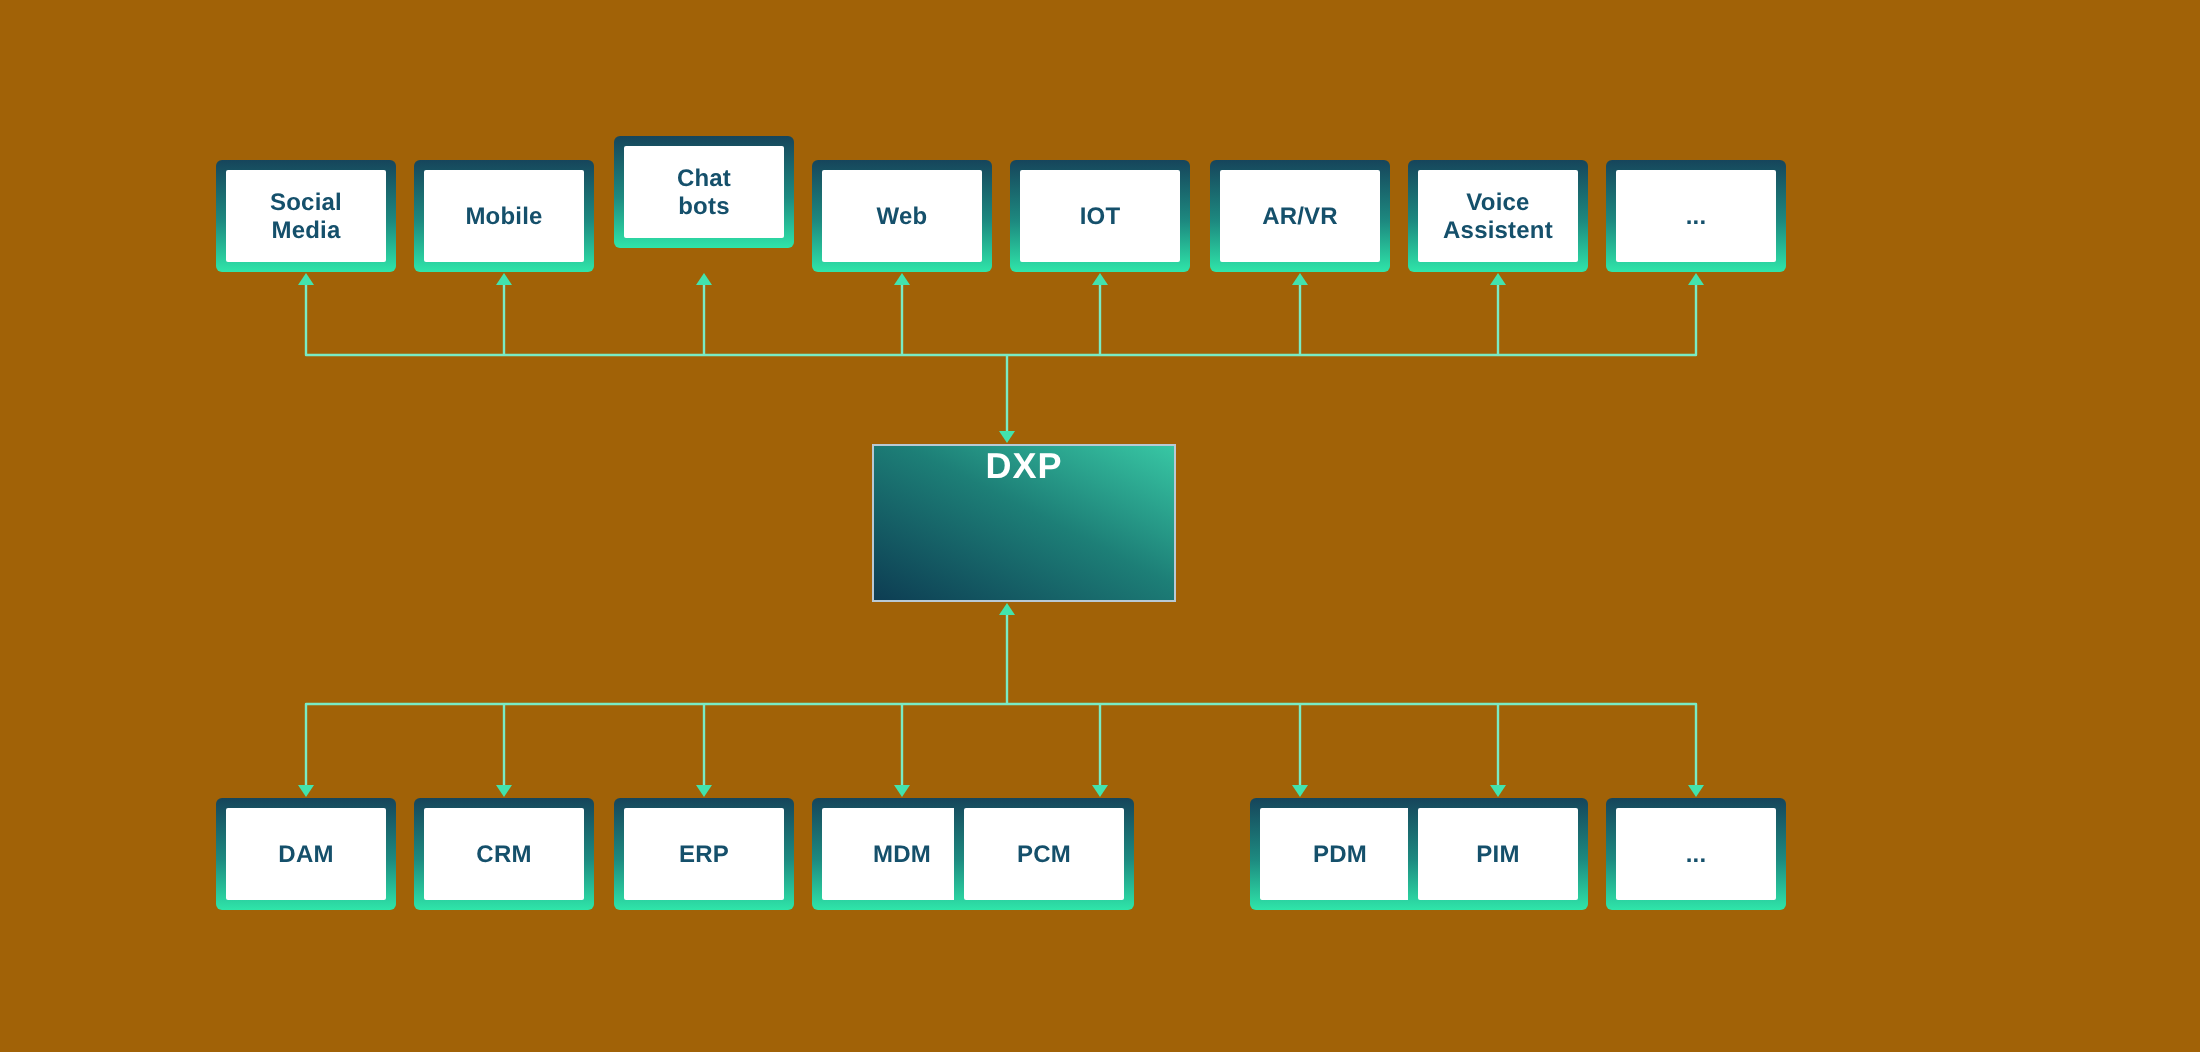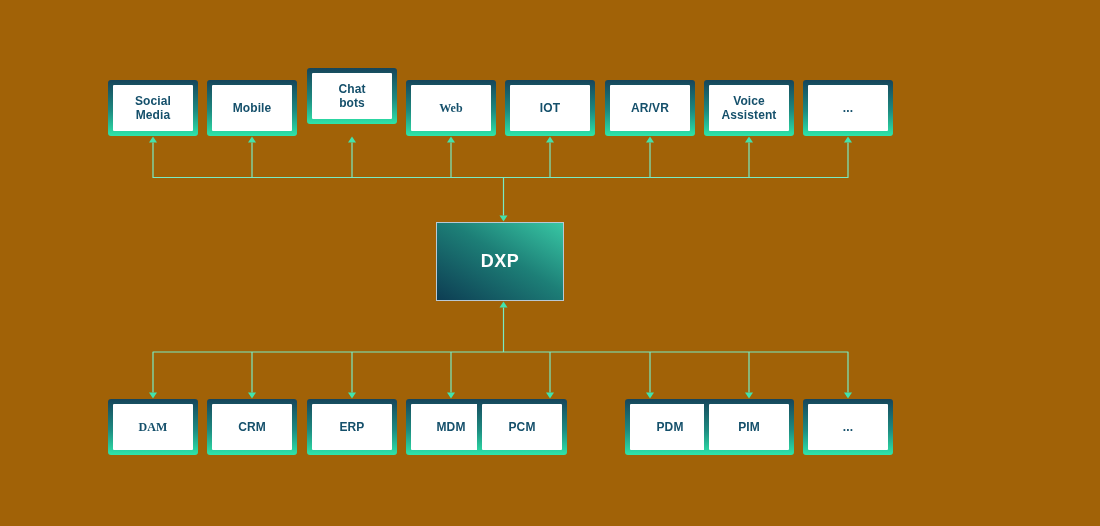--- a/index.html
+++ b/index.html
@@ -45,27 +45,26 @@
     color: #15506b;
     text-align: center;
     line-height: 1.2;
     white-space: pre-line;
     letter-spacing: 0.1px;
   }
   .dxp {
     position: absolute;
     left: 436px;
     top: 222px;
-    width: 128px;
+    width: 152px;
     height: 79px;
     background: linear-gradient(to top right, #0d3d53 0%, #1d7f77 55%, #38c7a4 100%);
     border: 1px solid #b9c9d4;
     box-sizing: border-box;
     display: flex;
-    align-items: center;
     justify-content: center;
   }
   .dxp-label {
     color: #ffffff;
     font-size: 18px;
     font-weight: bold;
     letter-spacing: 0.5px;
   }
 </style>
 </head>
@@ -124,21 +123,21 @@
         <div class="node-inner">
           <span class="node-label">Mobile</span>
         </div>
       </div>
       <div class="node" style="left: 307px; top: 68px;">
         <div class="node-inner">
           <span class="node-label">Chat
 bots</span>
         </div>
       </div>
-      <div class="node" style="left: 406px; top: 80px; font-family: Liberation Serif, serif;">
+      <div class="node" style="left: 406px; top: 80px;">
         <div class="node-inner">
           <span class="node-label">Web</span>
         </div>
       </div>
       <div class="node" style="left: 505px; top: 80px;">
         <div class="node-inner">
           <span class="node-label">IOT</span>
         </div>
       </div>
       <div class="node" style="left: 605px; top: 80px;">
@@ -157,21 +156,21 @@
           <span class="node-label">...</span>
         </div>
       </div>
     </div>
 
   <div class="dxp">
     <span class="dxp-label">DXP</span>
   </div>
 
   <div id="bottom-row">
-      <div class="node" style="left: 108px; top: 399px; font-family: Liberation Serif, serif;">
+      <div class="node" style="left: 108px; top: 399px;">
         <div class="node-inner">
           <span class="node-label">DAM</span>
         </div>
       </div>
       <div class="node" style="left: 207px; top: 399px; padding-left: 12px;">
         <div class="node-inner">
           <span class="node-label">CRM</span>
         </div>
       </div>
       <div class="node" style="left: 307px; top: 399px;">

